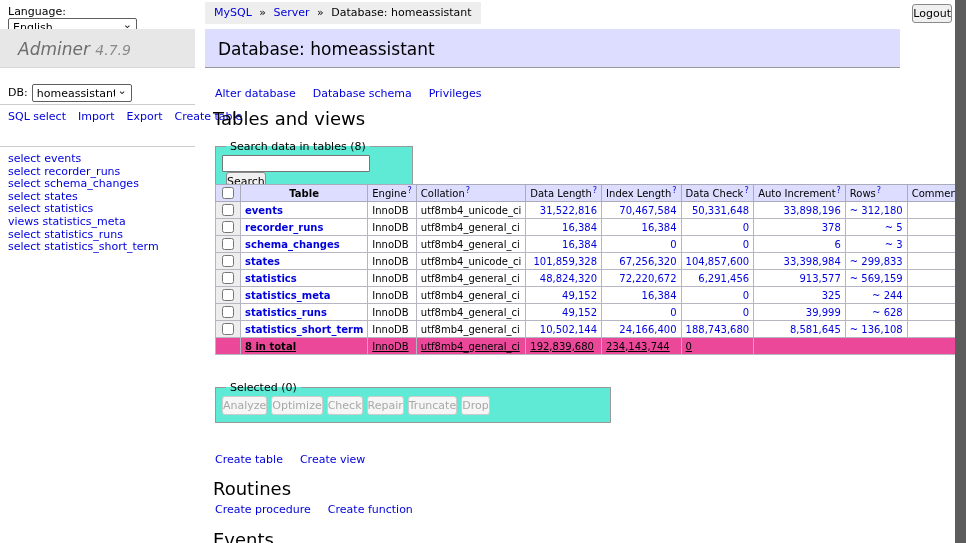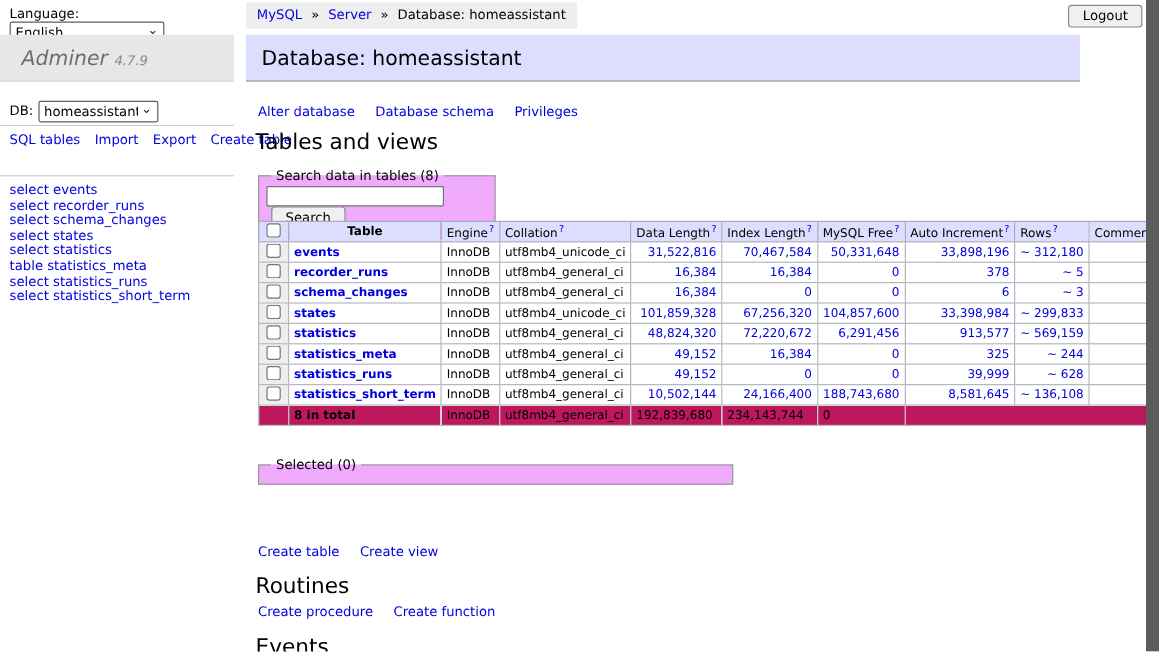--- a/index.html
+++ b/index.html
@@ -16,40 +16,40 @@
   select {
     appearance: none; -webkit-appearance: none;
     border: 1px solid #5f5f5f; border-radius: 2px; background: #fff;
     font-family: inherit; font-size: 11px; height: 18px; padding: 0 16px 0 4px;
   }
   .selwrap::after {
     content: "⌄"; position: absolute; right: 5px; top: 0;
     font-size: 11px; color: #222; pointer-events: none;
   }
   button {
-    font-family: inherit; font-size: 11px; height: 19px; padding: 1px 11px;
+    font-family: inherit; font-size: 11px; height: 19px; padding: 1px 0;
     border: 1px solid #8a8a8a; border-radius: 3px; background: #f0f0f0; color: #000; cursor: pointer;
   }
   button:disabled { color: #a8a8a8; border-color: #cccccc; background: #f6f6f6; }
   input[type="text"] {
     width: 148px; height: 17px; border: 1px solid #767676; border-radius: 1px;
     font-family: inherit; font-size: 11px; padding: 0 3px;
   }
   input[type="checkbox"] { width: 12px; height: 12px; margin: 1px 2px; }
 
   
   #sidebar { position: absolute; left: 0; top: 0; width: 195px; height: 100%; }
   #lang-row { position: absolute; top: 5px; left: 8px; }
   #lang-row .selwrap select { width: 129px; }
   #app-title {
     position: absolute; top: 29px; left: 0; width: 195px; height: 39px; margin: 0;
     background: #e7e7e7; border-bottom: 1px solid #d6d6d6;
     padding: 10px 0 0 18px; font-size: 17px; font-weight: normal; font-style: italic; color: #6d6d6d;
   }
-  #app-title .ver { font-size: 11px; color: #8a8a8a; }
+  #app-title .ver { font-size: 14px; color: #8a8a8a; }
   #db-row { position: absolute; top: 84px; left: 8px; }
   #db-row .selwrap select { width: 100px; margin-left: 4px; }
   .sline { position: absolute; left: 0; width: 195px; border-top: 1px solid #ccc; height: 0; }
   #sline1 { top: 104px; } #sline2 { top: 146px; }
   #sb-actions { position: absolute; top: 110px; left: 8px; width: 168px; line-height: 13px; }
   #sb-actions a { margin-right: 12px; white-space: nowrap; }
   #sb-tables { position: absolute; top: 153px; left: 8px; line-height: 12.6px; }
   #sb-tables a { display: block; white-space: nowrap; }
 
   
@@ -65,21 +65,21 @@
   #page-title {
     position: absolute; top: 29px; left: 0; width: 695px; height: 39px; margin: 0;
     background: #ddf; border-bottom: 1px solid #999;
     padding: 10px 0 0 13px; font-size: 17px; font-weight: normal;
   }
   .linkrow { position: absolute; white-space: nowrap; }
   .linkrow a { margin-right: 17px; }
   #main-actions { top: 87px; left: 10px; }
   h3 { position: absolute; left: 8px; margin: 0; font-size: 18px; font-weight: normal; }
   #h-tables { top: 108px; }
-  fieldset { position: absolute; border: 1px solid #999; margin: 0; padding: 2px 6px 7px; background: #f0abfc; }
+  fieldset { position: absolute; border: 1px solid #999; margin: 0; padding: 2px 6px 7px; background: #5eead4; }
   legend { padding: 0 4px; margin-left: 4px; font-size: 11px; }
   #fs-search { top: 140px; left: 10px; width: 198px; }
   #search-btn { margin-left: 4px; }
 
   
   #tables-table {
     position: absolute; top: 184px; left: 10px;
     border-collapse: collapse; table-layout: fixed; font-size: 10px;
   }
   #tables-table th, #tables-table td {
@@ -87,21 +87,21 @@
     white-space: nowrap; overflow: hidden;
   }
   #tables-table thead th { background: #ddf; font-weight: normal; text-align: left; border-color: #aaaaba; }
   #tables-table thead th.col-table { font-weight: bold; text-align: center; margin-left: 16px; }
   td.check, th.check { text-align: center; padding: 0; }
   tbody td.check { background: #eee; }
   td.name a { font-weight: bold; }
   td.num { text-align: right; }
   td.numb { text-align: left; color: #000; }
   a.sup { vertical-align: super; font-size: 8px; margin-left: 1px; }
-  tr.total td { background: #be185d; font-weight: normal; }
+  tr.total td { background: #ec4899; font-weight: normal; text-decoration: underline; }
   tr.total td.name { font-weight: bold; }
   td.noborder { border: none; }
 
   
   #fs-selected { top: 381px; left: 10px; width: 396px; }
   #sel-buttons button { margin-right: 4px; }
   #move-row { margin-top: 7px; white-space: nowrap; }
   #move-row .selwrap { margin-left: 4px; }
   #move-row .selwrap select { width: 104px; }
   #move-row button { margin-left: 4px; }
@@ -120,29 +120,29 @@
 <div id="sidebar">
   <div id="lang-row">
     <span>Language:</span>
     <span class="selwrap"><select><option>English</option></select></span>
   </div>
   <h1 id="app-title"><span>Adminer</span> <span class="ver">4.7.9</span></h1>
   <div id="db-row">
     <span>DB:</span><span class="selwrap"><select><option>homeassistant</option></select></span>
   </div>
   <div class="sline" id="sline1"></div>
-  <div id="sb-actions"><a>SQL tables</a><a>Import</a><a>Export</a><a>Create table</a></div>
+  <div id="sb-actions"><a>SQL select</a><a>Import</a><a>Export</a><a>Create table</a></div>
   <div class="sline" id="sline2"></div>
   <div id="sb-tables">
       <a>select events</a>
       <a>select recorder_runs</a>
       <a>select schema_changes</a>
       <a>select states</a>
       <a>select statistics</a>
-      <a>table statistics_meta</a>
+      <a>views statistics_meta</a>
       <a>select statistics_runs</a>
       <a>select statistics_short_term</a>
     </div>
 </div>
 
 <div id="breadcrumb"><a>MySQL</a><span class="sep"> » </span><a>Server</a><span class="sep"> » </span><span>Database: homeassistant</span></div>
 <button id="logout-btn">Logout</button>
 
 <div id="content">
   <h2 id="page-title">Database: homeassistant</h2>
@@ -169,21 +169,21 @@
         <col style="width:52px">
     </colgroup>
     <thead>
         <tr>
           <th class="check"><input type="checkbox" style=""></th>
           <th class="col-table"><span>Table</span></th>
           <th><span>Engine</span><a class="sup">?</a></th>
           <th><span>Collation</span><a class="sup">?</a></th>
           <th><span>Data Length</span><a class="sup">?</a></th>
           <th><span>Index Length</span><a class="sup">?</a></th>
-          <th><span>MySQL Free</span><a class="sup">?</a></th>
+          <th><span>Data Check</span><a class="sup">?</a></th>
           <th><span>Auto Increment</span><a class="sup">?</a></th>
           <th><span>Rows</span><a class="sup">?</a></th>
           <th><span>Comment</span><a class="sup">?</a></th>
         </tr>
       </thead>
     <tbody>
         <tr>
           <td class="check"><input type="checkbox" style=""></td>
           <td class="name"><a>events</a></td>
           <td>InnoDB</td>
@@ -287,20 +287,21 @@
           <td class="numb">192,839,680</td>
           <td class="numb">234,143,744</td>
           <td class="numb">0</td>
           <td class="noborder" colspan="3"></td>
         </tr>
       </tbody>
   </table>
 
   <fieldset id="fs-selected">
     <legend>Selected (0)</legend>
+    <div id="sel-buttons"><button disabled="">Analyze</button><button disabled="">Optimize</button><button disabled="">Check</button><button disabled="">Repair</button><button disabled="">Truncate</button><button disabled="">Drop</button></div>
   </fieldset>
 
   <div id="create-links" class="linkrow"><a>Create table</a><a>Create view</a></div>
   <h3 id="h-routines">Routines</h3>
   <div id="routine-links" class="linkrow"><a>Create procedure</a><a>Create function</a></div>
   <h3 id="h-events">Events</h3>
 </div>
 
 <div id="scrollbar"></div>
 

